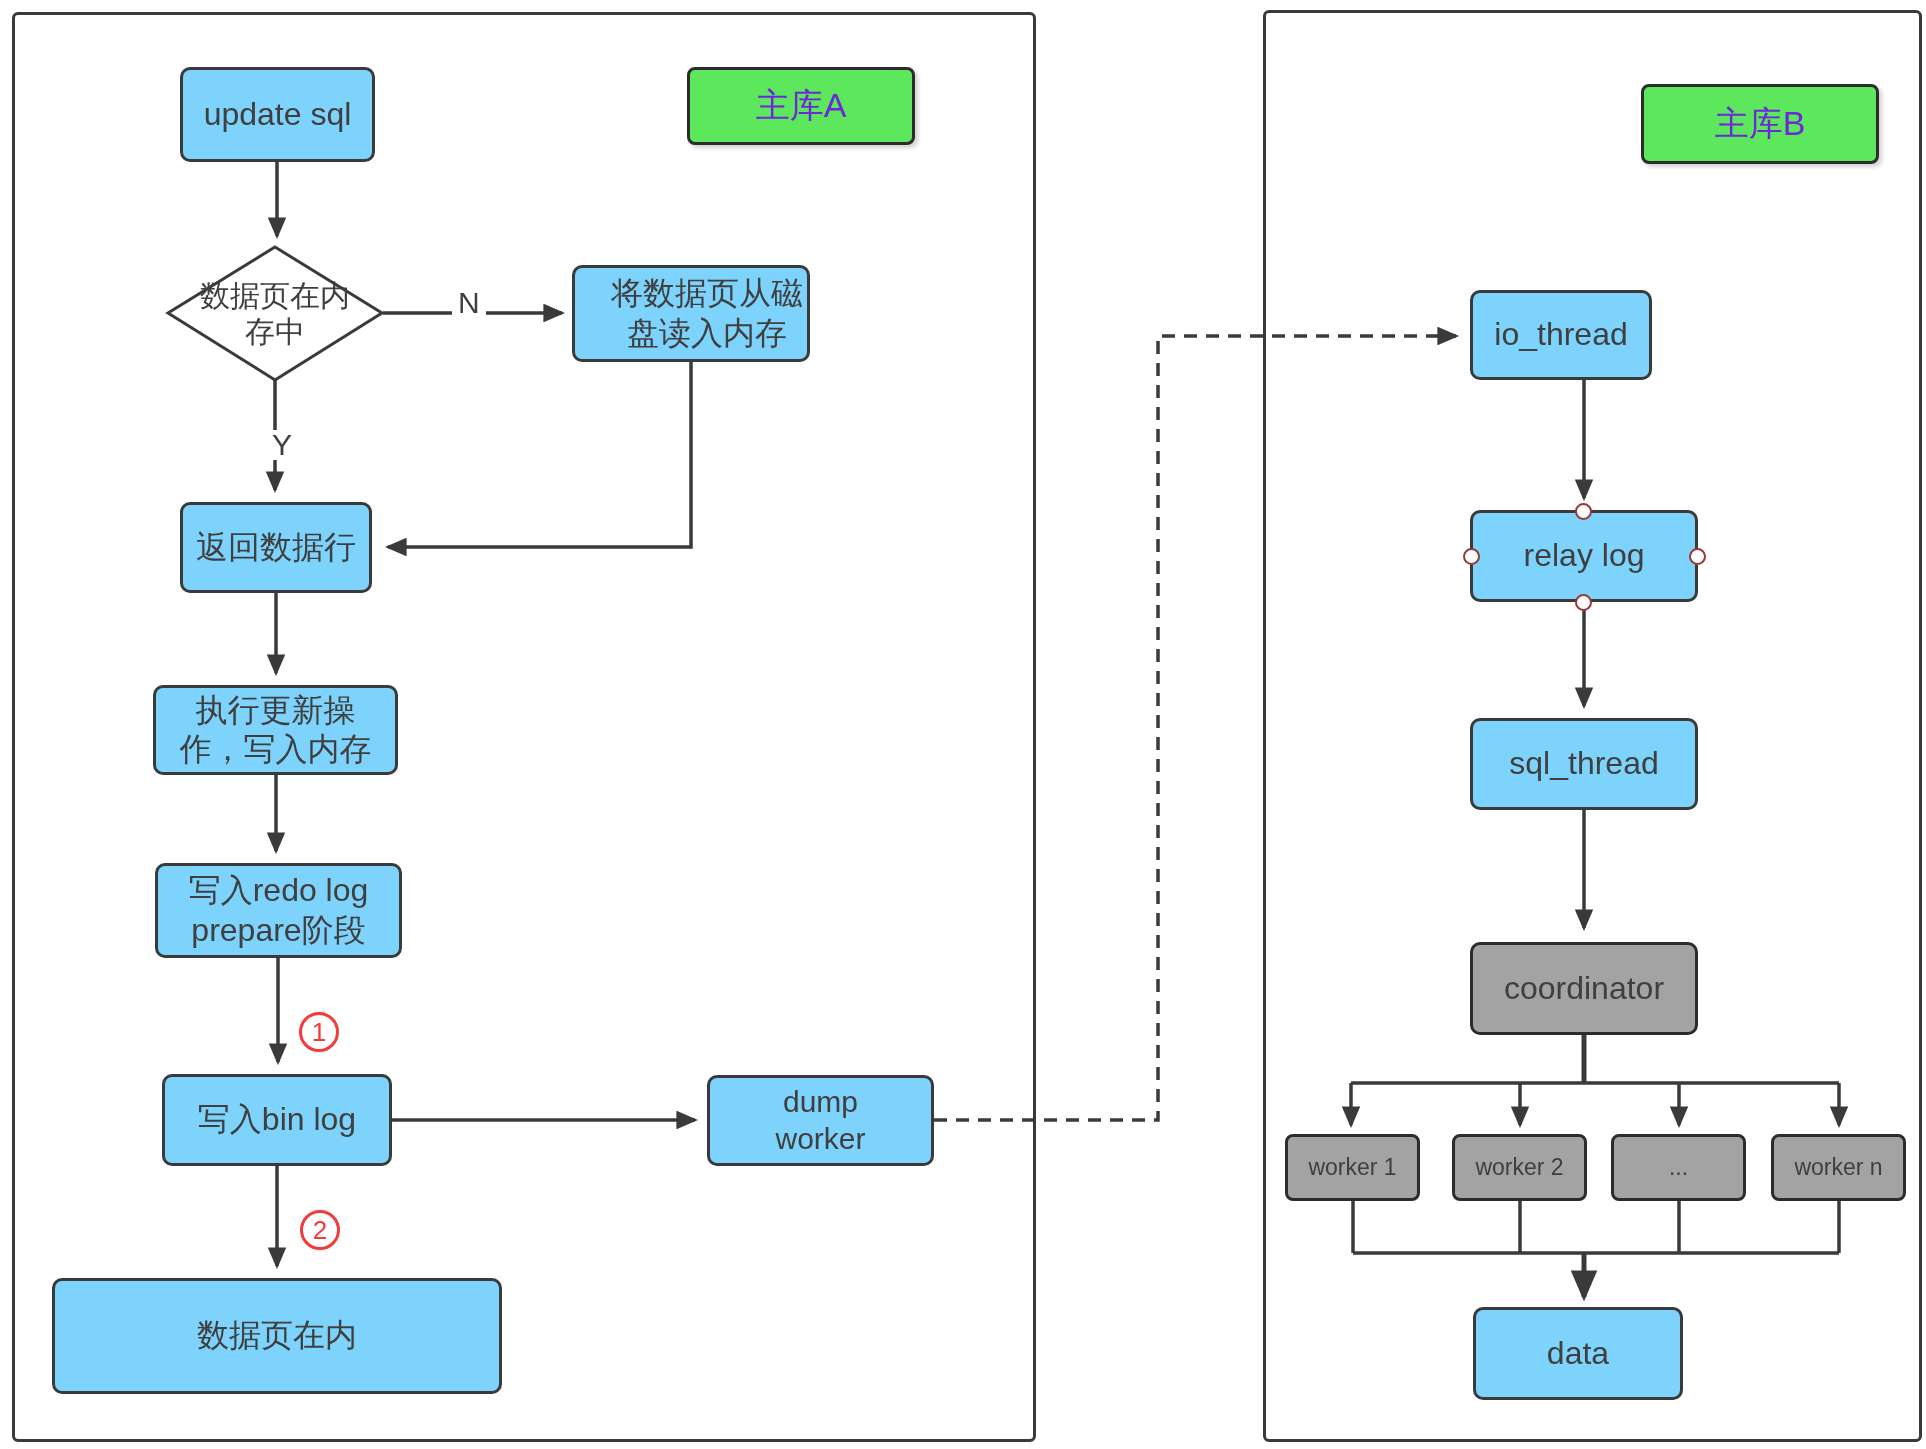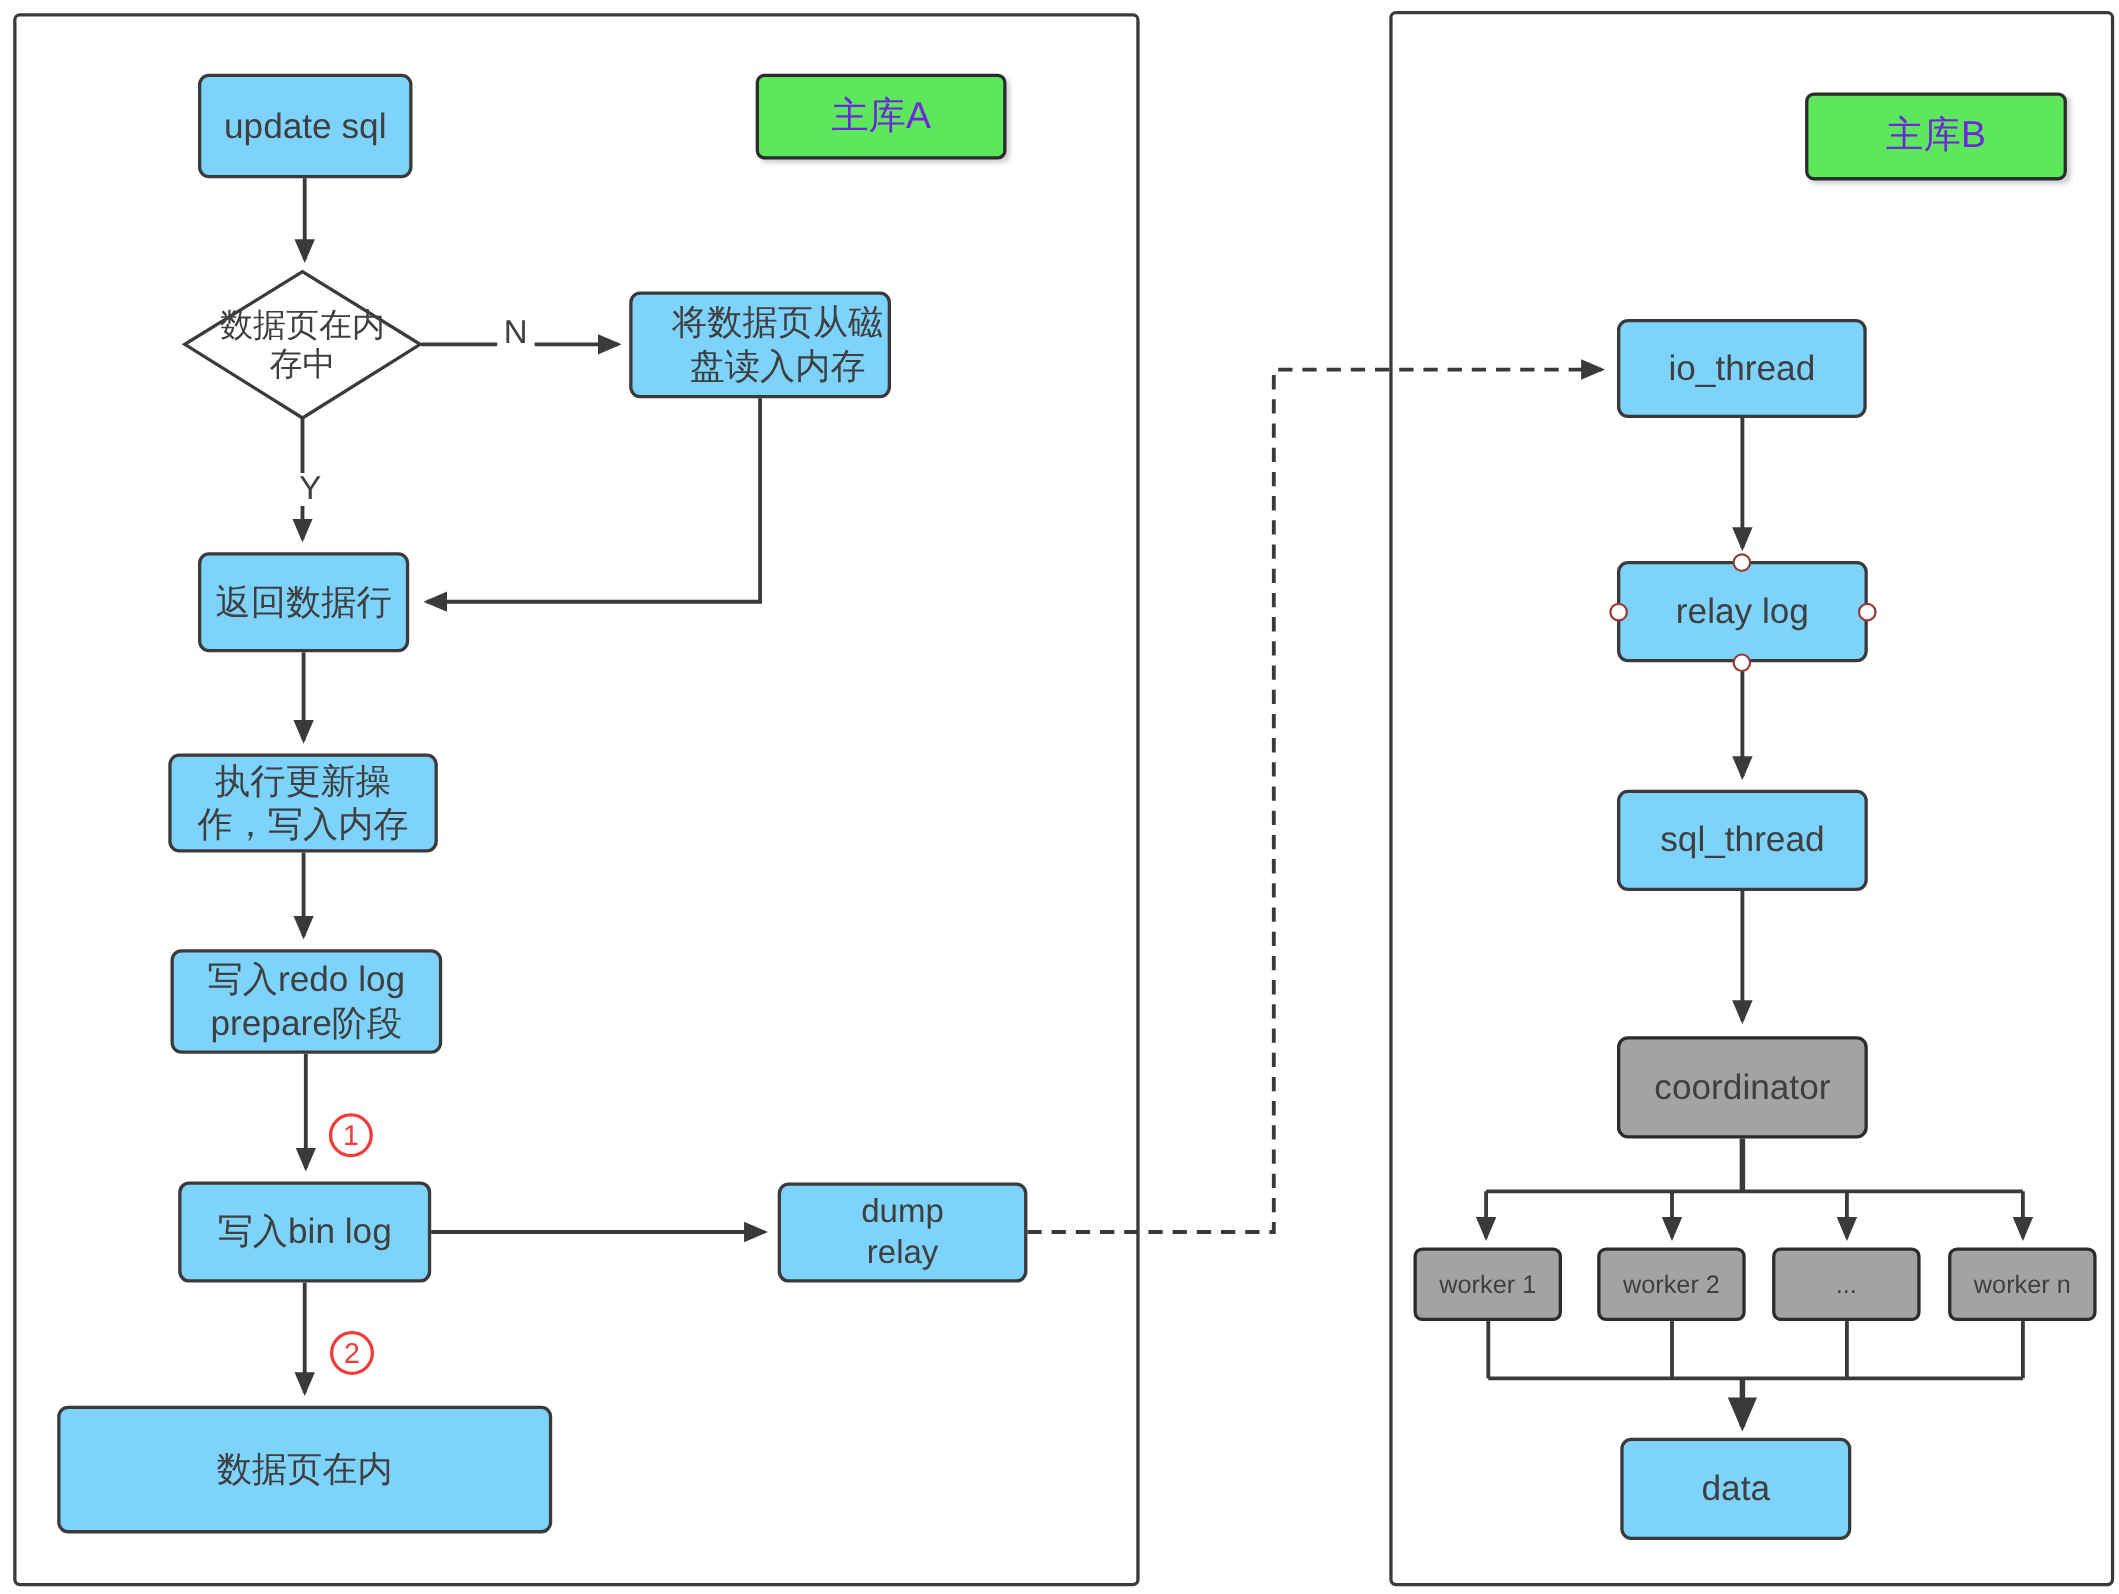--- a/index.html
+++ b/index.html
@@ -24,21 +24,21 @@
   #box-label-a{left:687px;top:67px;width:228px;height:78px;}
   #box-read-disk{left:572px;top:265px;width:238px;height:97px;padding-left:32px;}
   #box-return-rows{left:180px;top:502px;width:192px;height:91px;}
   #box-exec-update{left:153px;top:685px;width:245px;height:90px;}
   #box-redo-prepare{left:155px;top:863px;width:247px;height:95px;}
   #box-bin-log{left:162px;top:1074px;width:230px;height:92px;}
   #box-redo-commit{left:52px;top:1278px;width:450px;height:116px;}
   #box-dump-thread{left:707px;top:1075px;width:227px;height:91px;font-size:30px;}
 
   #box-label-b{left:1641px;top:56px;width:238px;height:80px;margin-top:28px;}
-  #box-io-thread{left:1470px;top:290px;width:227px;height:90px;}
+  #box-io-thread{left:1470px;top:290px;width:182px;height:90px;}
   #box-relay-log{left:1470px;top:510px;width:228px;height:92px;}
   #box-sql-thread{left:1470px;top:718px;width:228px;height:92px;}
   #box-coordinator{left:1470px;top:942px;width:228px;height:93px;}
   #box-data{left:1473px;top:1307px;width:210px;height:93px;}
 
   .worker{width:135px;height:67px;font-size:23px;border-radius:8px;}
   #box-worker-1{left:1285px;top:1134px;}
   #box-worker-2{left:1452px;top:1134px;}
   #box-worker-dots{left:1611px;top:1134px;}
   #box-worker-n{left:1771px;top:1134px;}
@@ -160,21 +160,21 @@
   <div class="box" id="box-bin-log">
     <span>写入bin log</span>
   </div>
 
   <div class="box" id="box-redo-commit">
     <span>数据页在内</span>
   </div>
 
   <div class="box" id="box-dump-thread">
     <span>dump</span>
-    <span>relay</span>
+    <span>worker</span>
   </div>
 
   <div class="edge-label" id="label-n">
     <span>N</span>
   </div>
   <div class="edge-label" id="label-y">
     <span>Y</span>
   </div>
   <div class="step-badge" id="step-1">
     <span>1</span>

